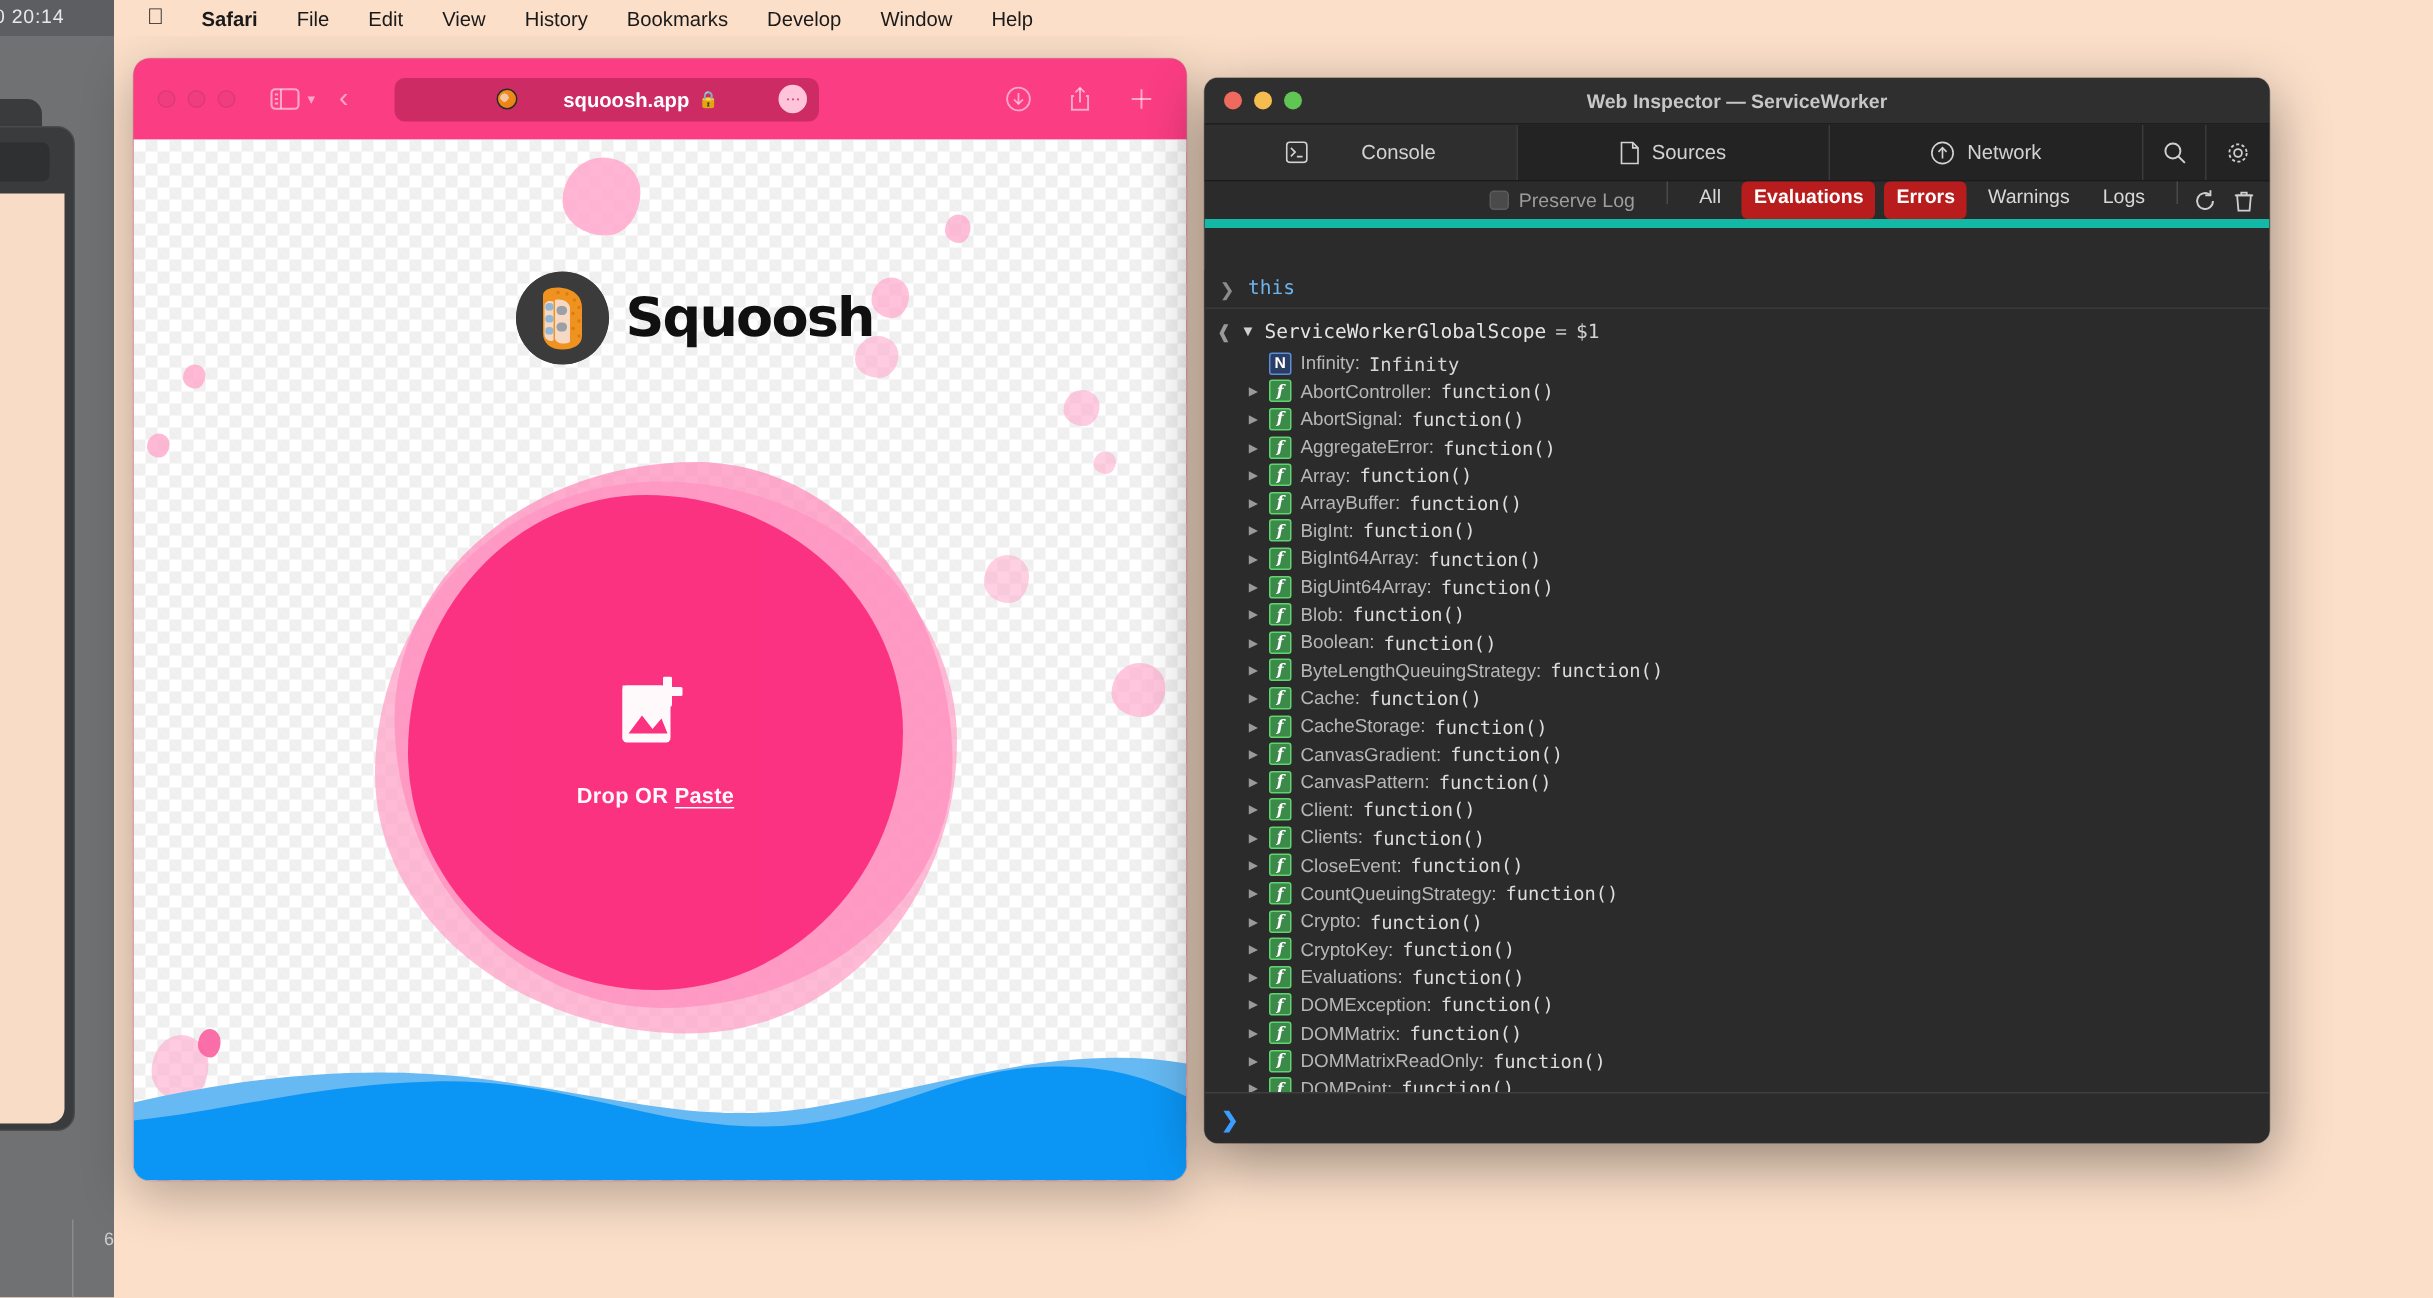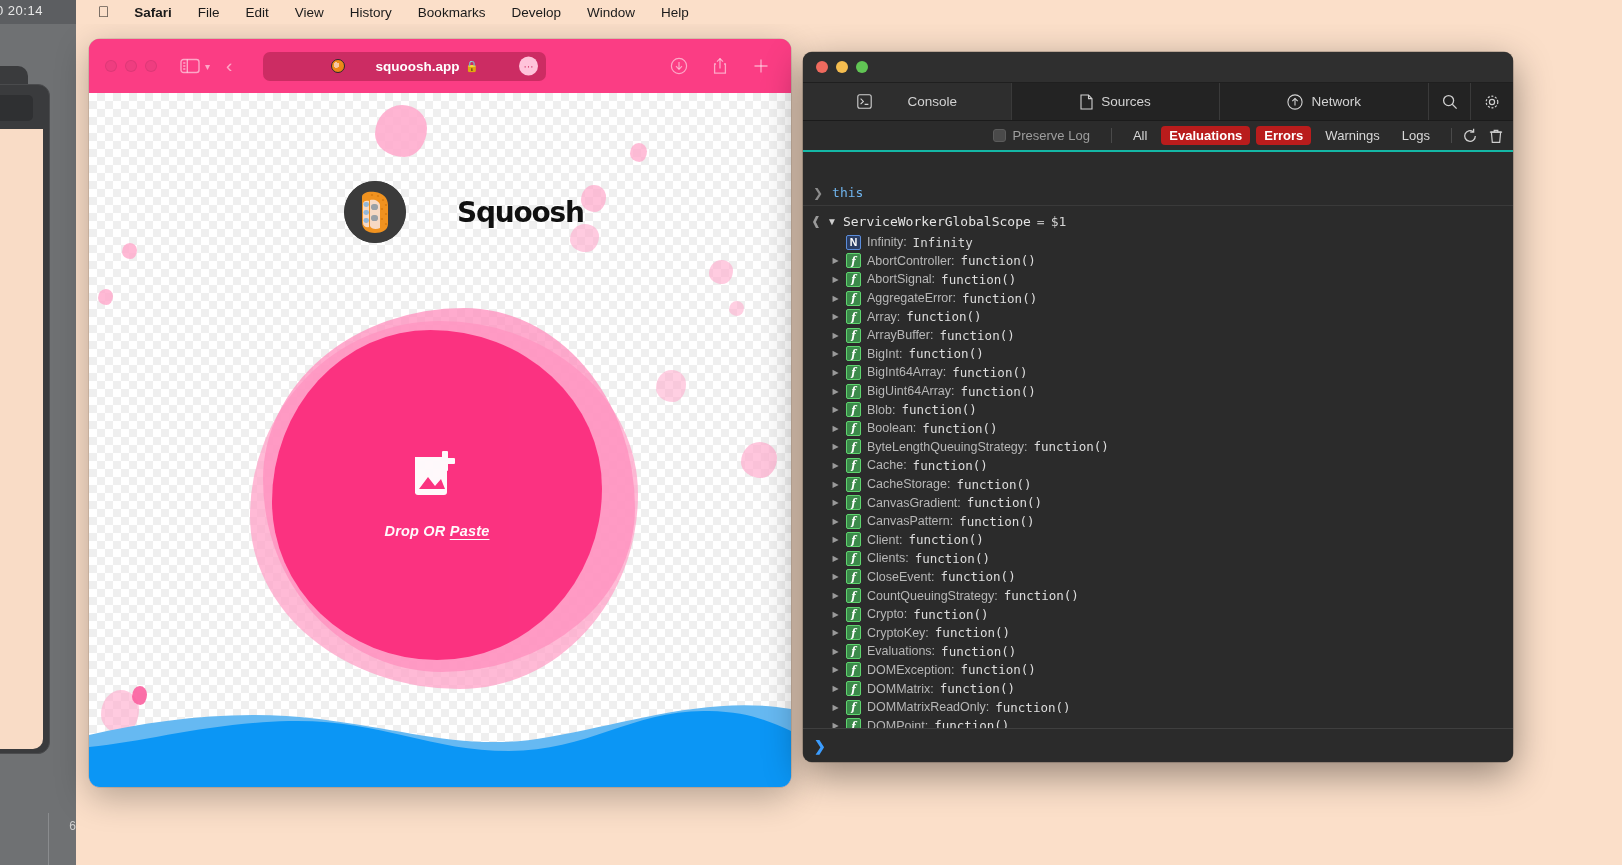--- a/index.html
+++ b/index.html
@@ -146,36 +146,36 @@
     border-radius:54% 46% 52% 48% / 47% 55% 45% 53%;
   }
   #big-blob-core {
     position:absolute; left:183px; top:237px; width:330px; height:330px;
     background:#fb2c7c; opacity:0.94;
     border-radius:48% 52% 50% 50% / 52% 48% 52% 48%;
     display:flex; flex-direction:column; align-items:center; justify-content:center;
   }
   #drop-icon { width:52px; height:50px; margin-bottom:22px; }
   #drop-label {
-    color:#ffffff; font-size:14.5px; font-style:italic; font-weight:bold;
+    color:#ffffff; font-size:14.5px; font-weight:bold;
     letter-spacing:0.2px;
   }
   #drop-label u { text-decoration:underline; text-underline-offset:3px; }
 
   #logo-row {
     position:absolute; left:255px; top:88px;
     display:flex; align-items:center; gap:11px; z-index:3;
   }
   #logo-mark {
     width:62px; height:62px; border-radius:50%;
     background:#3b3b3b; overflow:hidden; position:relative; flex:none;
   }
   #logo-word {
-    font-size:28px; font-weight:bold; color:#101010;
-    letter-spacing:-1.2px; font-family:"DejaVu Sans", sans-serif;padding-left:40px;
+    font-size:36px; font-weight:bold; color:#101010;
+    letter-spacing:-1.2px; font-family:"DejaVu Sans", sans-serif;
   }
 
   #waves { position:absolute; left:0; bottom:0; width:702px; height:130px; }
 
   
   #inspector {
     position:absolute; left:803px; top:52px; width:710px; height:710px;
     background:#2b2b2b; border-radius:9px;
     box-shadow: 0 12px 38px rgba(0,0,0,0.42), 0 0 0 0.5px rgba(0,0,0,0.35);
     overflow:hidden;
@@ -204,22 +204,22 @@
   }
   .insp-tab.active { background:#2e2e2e;gap:36px; }
   .insp-tab .tico { display:flex; align-items:center; }
   .insp-icon-btn {
     width:42px; display:flex; align-items:center; justify-content:center;
     border-right:1px solid #3a3a3a; color:#cfcfcf;
   }
   .insp-icon-btn:last-child { border-right:none; }
 
   #insp-filterbar {
-    height:31px; background:#2b2b2b; border-bottom:2px solid #14b8a6;
-    display:flex; align-items:center; justify-content:flex-end;
+    height:31px; background:#2b2b2b; border-bottom:6px solid #14b8a6;
+    display:flex; justify-content:flex-end;
     padding-right:10px; gap:0;padding-left:36px;
   }
   #preserve-wrap { display:flex; align-items:center; gap:7px; margin-right:11px; }
   #preserve-box {
     width:13px; height:13px; border-radius:3px;
     background:#4a4a4a; border:1px solid #5b5b5b;
   }
   #preserve-label { color:#9d9d9d; font-size:13px; }
   .vsep { width:1px; height:15px; background:#4a4a4a; margin:0 10px; }
   .filt {
@@ -437,20 +437,21 @@
 </div>
 
 <div id="inspector">
 
   <div id="insp-titlebar">
     <div class="traffic2">
       <i style="background:#ef6a5e;"></i>
       <i style="background:#f5bd4f;"></i>
       <i style="background:#61c554;"></i>
     </div>
+    <div id="insp-title">Web Inspector — ServiceWorker</div>
   </div>
 
   <div id="insp-tabs">
     <div class="insp-tab active">
       <span class="tico">
         <svg width="15" height="15" viewBox="0 0 15 15" fill="none" stroke="currentColor" stroke-width="1.1">
           <rect x="0.8" y="0.8" width="13.4" height="13.4" rx="2"></rect>
           <polyline points="3.6,4.6 6.4,7.4 3.6,10.2"></polyline>
           <line x1="7.6" y1="10.4" x2="11.4" y2="10.4"></line>
         </svg>

